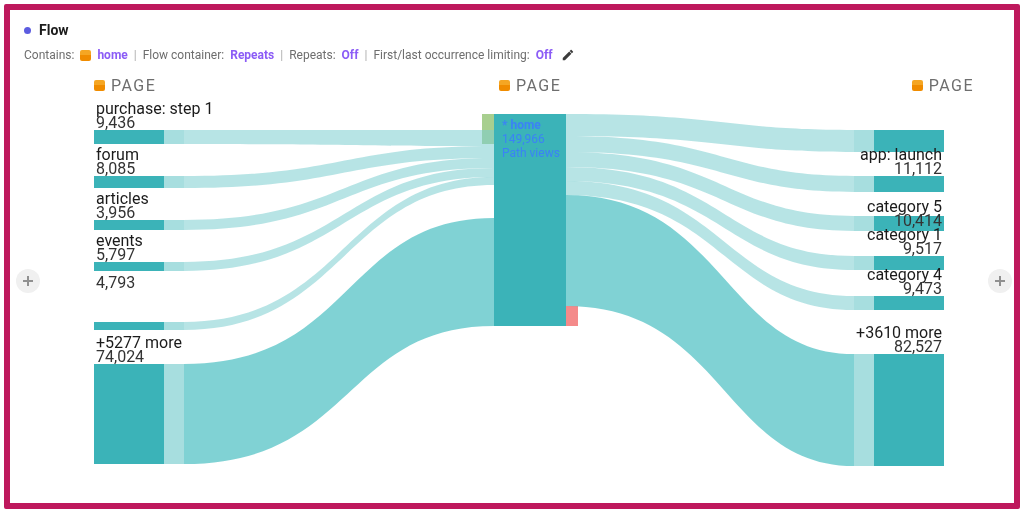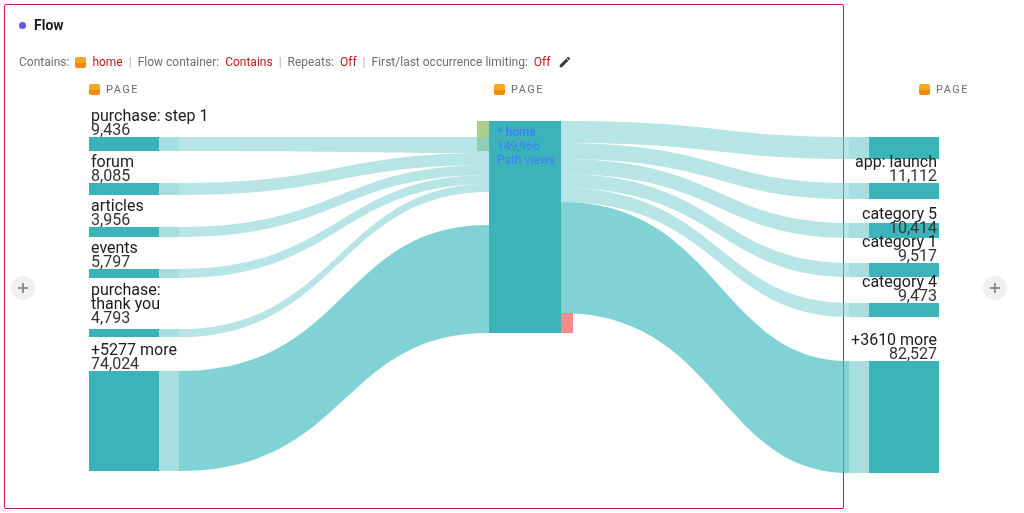--- a/index.html
+++ b/index.html
@@ -8,24 +8,24 @@
     width: 1024px;
     height: 513px;
     font-family: -apple-system, BlinkMacSystemFont, "Segoe UI", Roboto, Helvetica, Arial, sans-serif;
     background: #fff;
     color: #2c2c2c;
     font-size: 12px;
     overflow: hidden;
   }
   .panel {
     box-sizing: border-box;
-    width: 840px;
+    width: 1016px;
     height: 505px;
     margin: 4px;
-    border: 1px solid #be185d;
+    border: 6px solid #be185d;
     border-radius: 2px;
     padding: 12px 14px 10px 14px;
     position: relative;
   }
   .panel-header {
     display: flex;
     align-items: center;
     gap: 8px;
     font-weight: 700;
     font-size: 14px;
@@ -35,25 +35,25 @@
     width: 7px; height: 7px; border-radius: 50%;
     background: #5c5ce0;
     display: inline-block;
   }
   .meta-row {
     display: flex;
     align-items: center;
     gap: 6px;
     color: #6e6e6e;
     font-size: 12px;
-    margin-top: 22px;
+    margin-top: 10px;
     text-align: center;
   }
   .meta-row .sep { color: #b0b0b0; }
-  .meta-strong { color: #b91c1c; font-weight: 400; }
+  .meta-strong { color: #8b5cf6; font-weight: 700; }
   .dim-icon {
     width: 11px; height: 11px; display: inline-block;
     background: linear-gradient(180deg,#f5a623 0 50%, #f08c00 50% 100%);
     border-radius: 2px;
     vertical-align: -1px;
   }
   .pencil {
     width: 14px; height: 14px; display: inline-block; margin-left: 2px;
   }
   .pencil svg { width: 14px; height: 14px; }
@@ -65,21 +65,21 @@
   }
   .sankey-svg {
     position: absolute;
     left: 0; top: 0;
     width: 100%; height: 100%;
     pointer-events: none;
   }
   .col-header {
     position: absolute;
     display: flex; align-items: center; gap: 6px;
-    font-size: 11px; letter-spacing: 1.5px;
+    font-size: 16px; letter-spacing: 1.5px;
     color: #6e6e6e;
   }
   .node-label {
     position: absolute;
     pointer-events: none;
     font-size: 16px;
     line-height: 14px;
     color: #1b1b1b;
   }
   .node-label .title { display: block; }
@@ -121,21 +121,21 @@
     <span class="dot"></span>
     <span>Flow</span>
   </div>
 
   <div class="meta-row">
     <span>Contains:</span>
     <span class="dim-icon"></span>
     <span class="meta-strong">home</span>
     <span class="sep">|</span>
     <span>Flow container:</span>
-    <span class="meta-strong">Contains</span>
+    <span class="meta-strong">Repeats</span>
     <span class="sep">|</span>
     <span>Repeats:</span>
     <span class="meta-strong">Off</span>
     <span class="sep">|</span>
     <span>First/last occurrence limiting:</span>
     <span class="meta-strong">Off</span>
     <span class="pencil">
       <svg viewBox="0 0 16 16">
           <path d="M2 11.5V14h2.5l7.4-7.4-2.5-2.5L2 11.5zM13.7 4.9c.3-.3.3-.7 0-1l-1.6-1.6c-.3-.3-.7-.3-1 0l-1.2 1.2 2.5 2.5 1.3-1.1z" fill="#3b3b3b"></path>
         </svg>
@@ -227,21 +227,20 @@
     </div>
     <div class="node-label" style="left:72px; top:116px;">
       <span class="title">articles</span>
         <span class="val">3,956</span>
     </div>
     <div class="node-label" style="left:72px; top:158px;">
       <span class="title">events</span>
         <span class="val">5,797</span>
     </div>
     <div class="node-label" style="left:72px; top:200px; width:90px;">
-      <span class="title">purchase: thank you</span>
         <span class="val">4,793</span>
     </div>
     <div class="node-label" style="left:72px; top:260px;">
       <span class="title">+5277 more</span>
         <span class="val">74,024</span>
     </div>
 
     <div class="node-label right" style="right:62px; top:72px;">
       <span class="title">app: launch</span>
         <span class="val">11,112</span>

